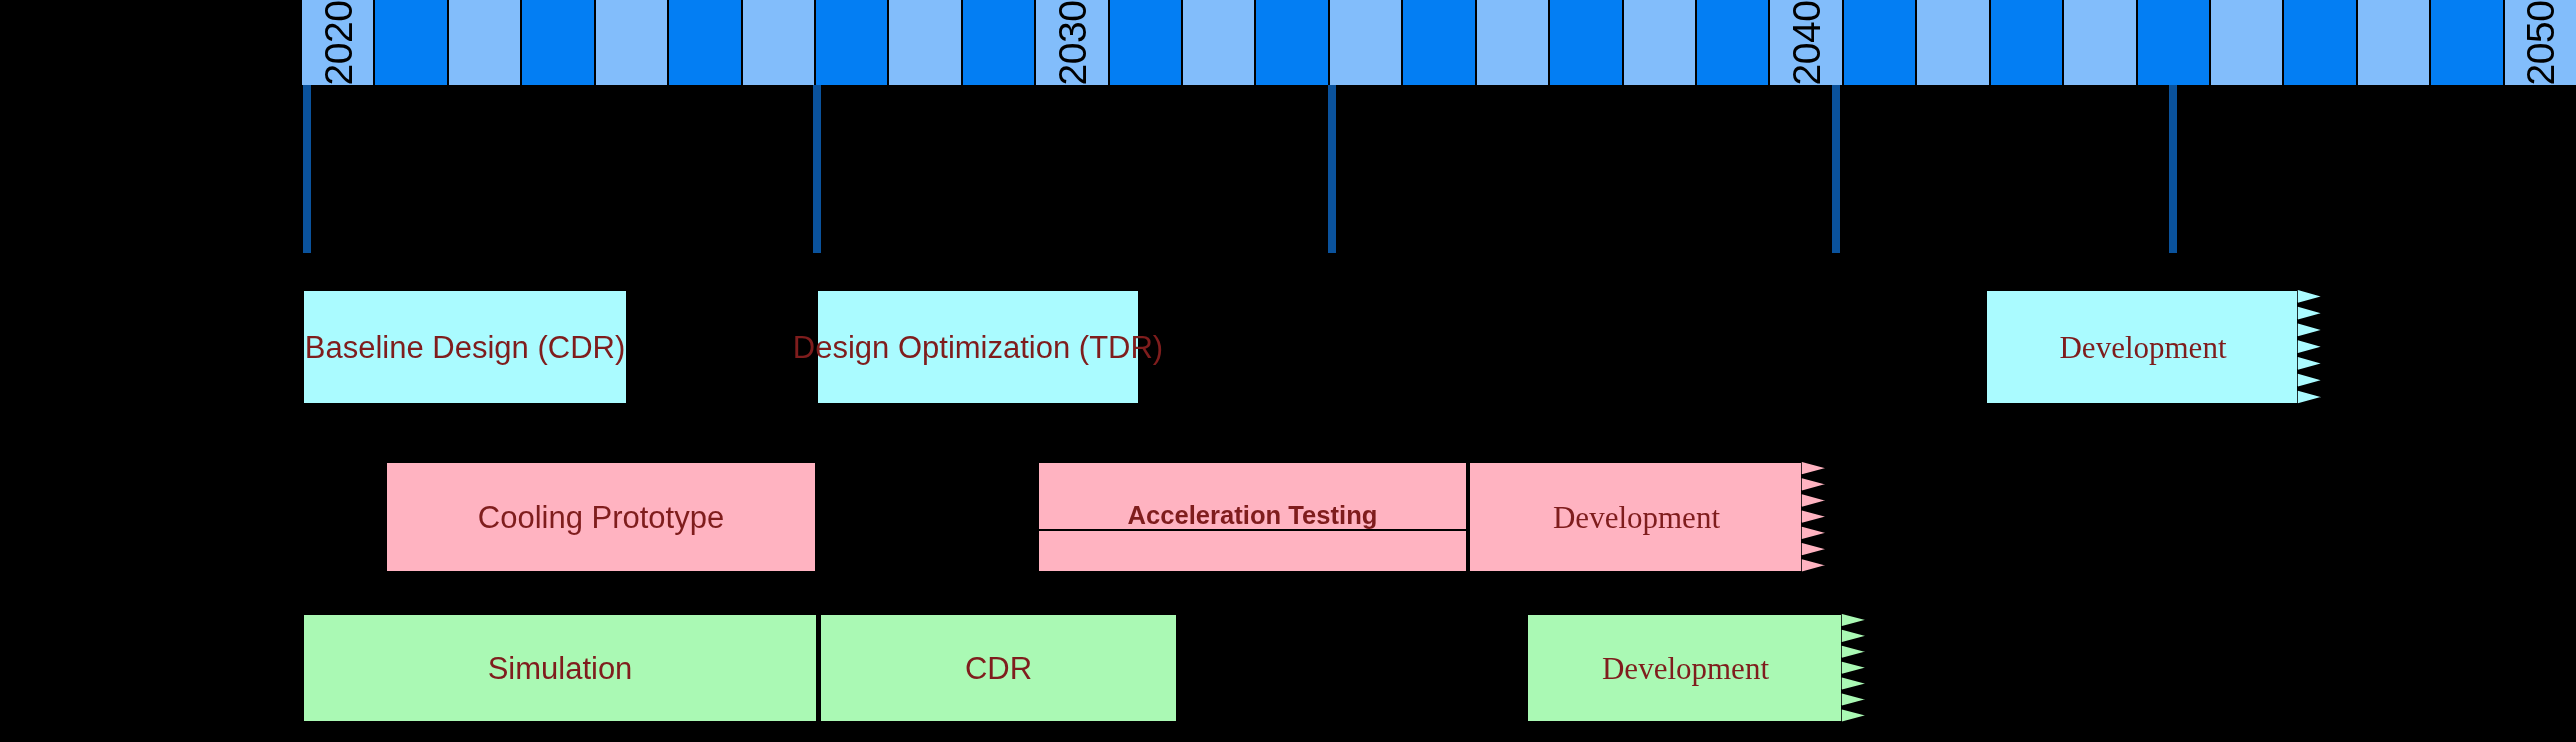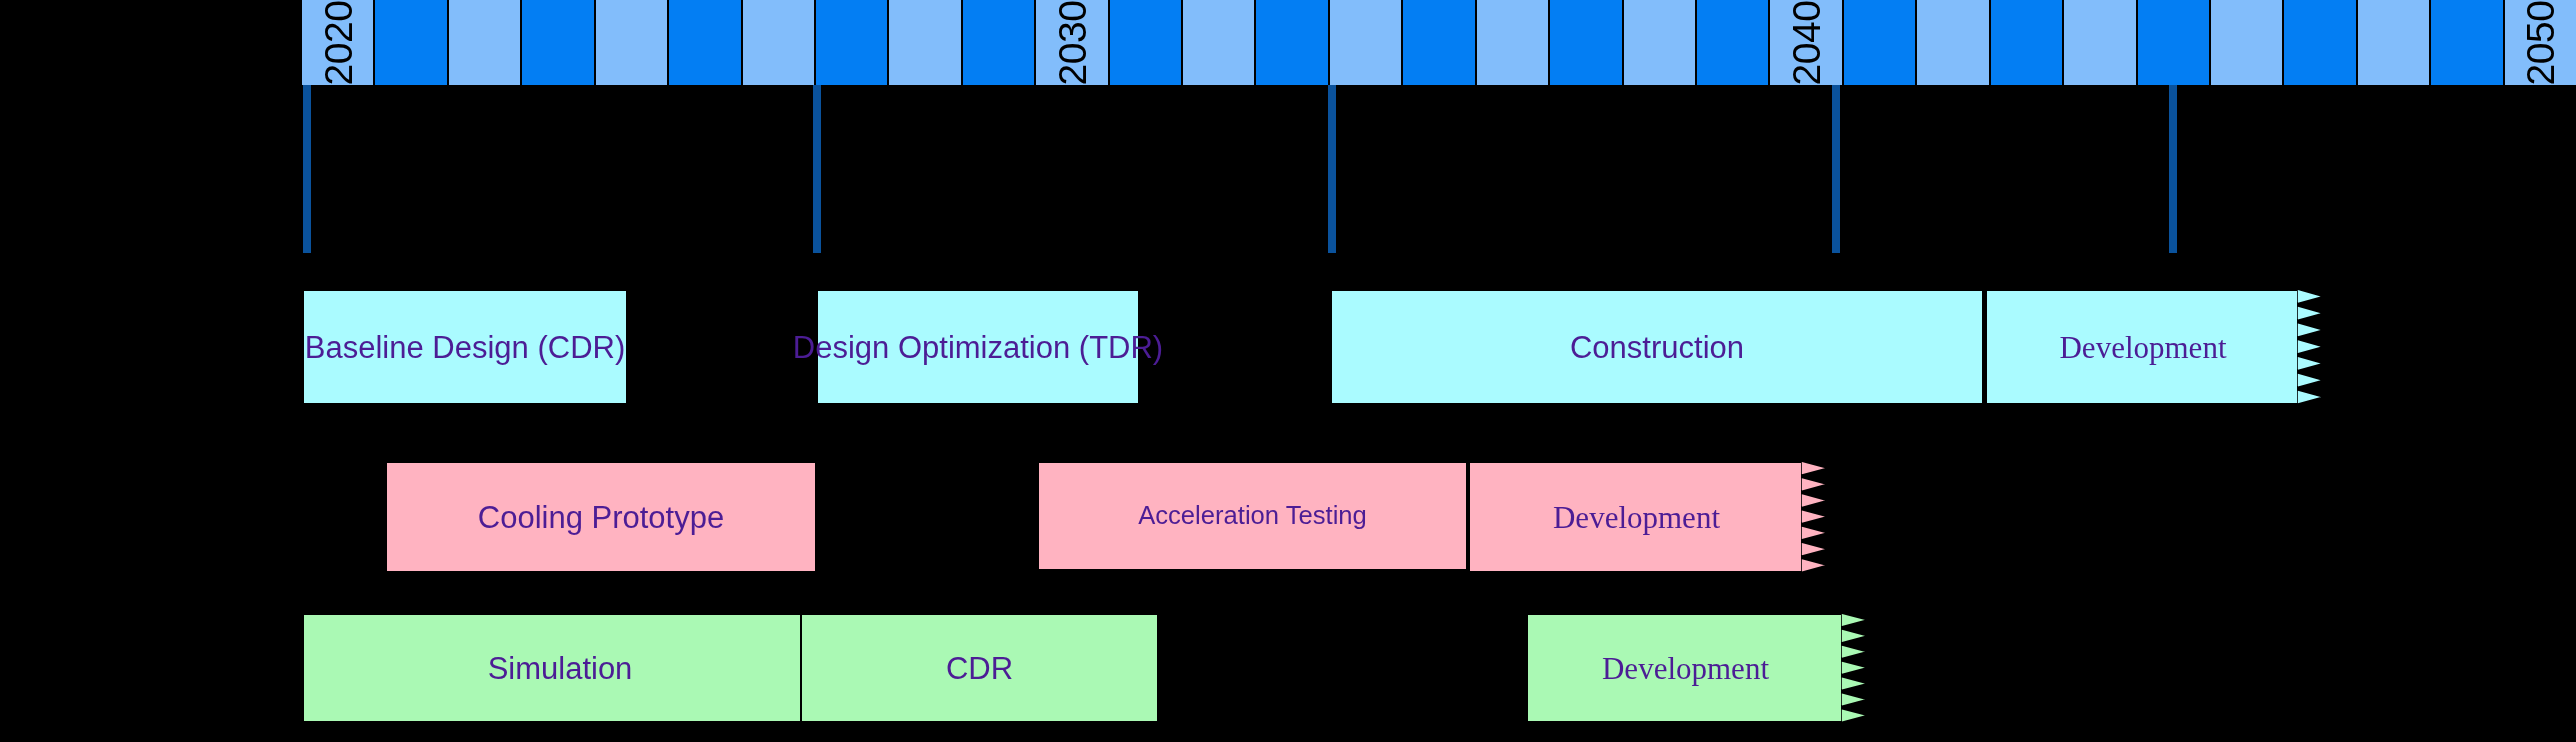--- a/index.html
+++ b/index.html
@@ -50,36 +50,36 @@
   #row-design{top:613px;height:110px;}
 
   .bar{
     position:absolute;top:0;height:100%;
     box-sizing:border-box;
     border:2.7px solid #000;
     display:flex;align-items:center;justify-content:center;
     overflow:visible;
   }
   .bar .lbl{
-    font-size:31px;line-height:1;white-space:nowrap;color:#4c1d95;
+    font-size:31px;line-height:1;white-space:nowrap;color:#7f1d1d;
     padding:0 5.3px;
   }
   .bar.cyan{background:#aafbff;}
   .bar.pink{background:#ffb3c1;}
   .bar.green{background:#aaf9b4;text-align:center;}
 
   
   .bar.jag{border-right:none;font-family:Liberation Serif, serif;}
   .jag-edge{
     position:absolute;right:-28px;top:-2.7px;bottom:-2.7px;width:30px;
   }
   .jag-edge svg{display:block;width:100%;height:100%;}
 
   
-  .bar.split{flex-direction:column;padding:0;justify-content:stretch;}
+  .bar.split{flex-direction:row;padding:0;justify-content:stretch;font-weight:bold;}
   .bar.split .half{
     flex:1 1 0;display:flex;align-items:center;justify-content:center;width:100%;
   }
   .bar.split .half.top{border-bottom:2.7px solid #000;}
   .bar.split .half .lbl{font-size:25.6px;}
 </style>
 </head>
 <body>
 
 <div id="stage">
@@ -134,23 +134,20 @@
       <div class="tick" style="left: 2169px;"></div>
     </div>
 
   <div class="row" id="row-accelerator">
       <div class="bar cyan" style="left: 302px; width: 326px;">
         <span class="lbl">Baseline Design (CDR)</span>
       </div>
       <div class="bar cyan" style="left: 816px; width: 324px; text-align: right;">
         <span class="lbl">Design Optimization (TDR)</span>
       </div>
-      <div class="bar cyan" style="left: 1330px; width: 654px;">
-        <span class="lbl">Construction</span>
-      </div>
       <div class="bar cyan jag" style="left: 1985px; width: 314px;">
         <span class="lbl">Development</span>
         <div class="jag-edge">
           <svg viewBox="0 0 56 100" preserveAspectRatio="none">
             <path d="M0,0 L56,7.14 L0,14.29 L56,21.43 L0,28.57 L56,35.71 L0,42.86 L56,50.00 L0,57.14 L56,64.29 L0,71.43 L56,78.57 L0,85.71 L56,92.86 L0,100.00 Z" fill="#aafbff" stroke="#000" stroke-width="3"></path>
           </svg>
         </div>
       </div>
     </div>
 
@@ -170,21 +167,21 @@
         <div class="half top">
           <span class="lbl">Acceleration Testing</span>
         </div>
       </div>
     </div>
 
   <div class="row" id="row-design">
       <div class="bar green" style="left: 302px; width: 516px;">
         <span class="lbl">Simulation</span>
       </div>
-      <div class="bar green" style="left: 800px; width: 359px;">
+      <div class="bar green" style="left: 819px; width: 359px;">
         <span class="lbl">CDR</span>
       </div>
       <div class="bar green jag" style="left: 1526px; width: 317px;">
         <span class="lbl">Development</span>
         <div class="jag-edge">
           <svg viewBox="0 0 56 100" preserveAspectRatio="none">
             <path d="M0,0 L56,7.14 L0,14.29 L56,21.43 L0,28.57 L56,35.71 L0,42.86 L56,50.00 L0,57.14 L56,64.29 L0,71.43 L56,78.57 L0,85.71 L56,92.86 L0,100.00 Z" fill="#aaf9b4" stroke="#000" stroke-width="3"></path>
           </svg>
         </div>
       </div>

